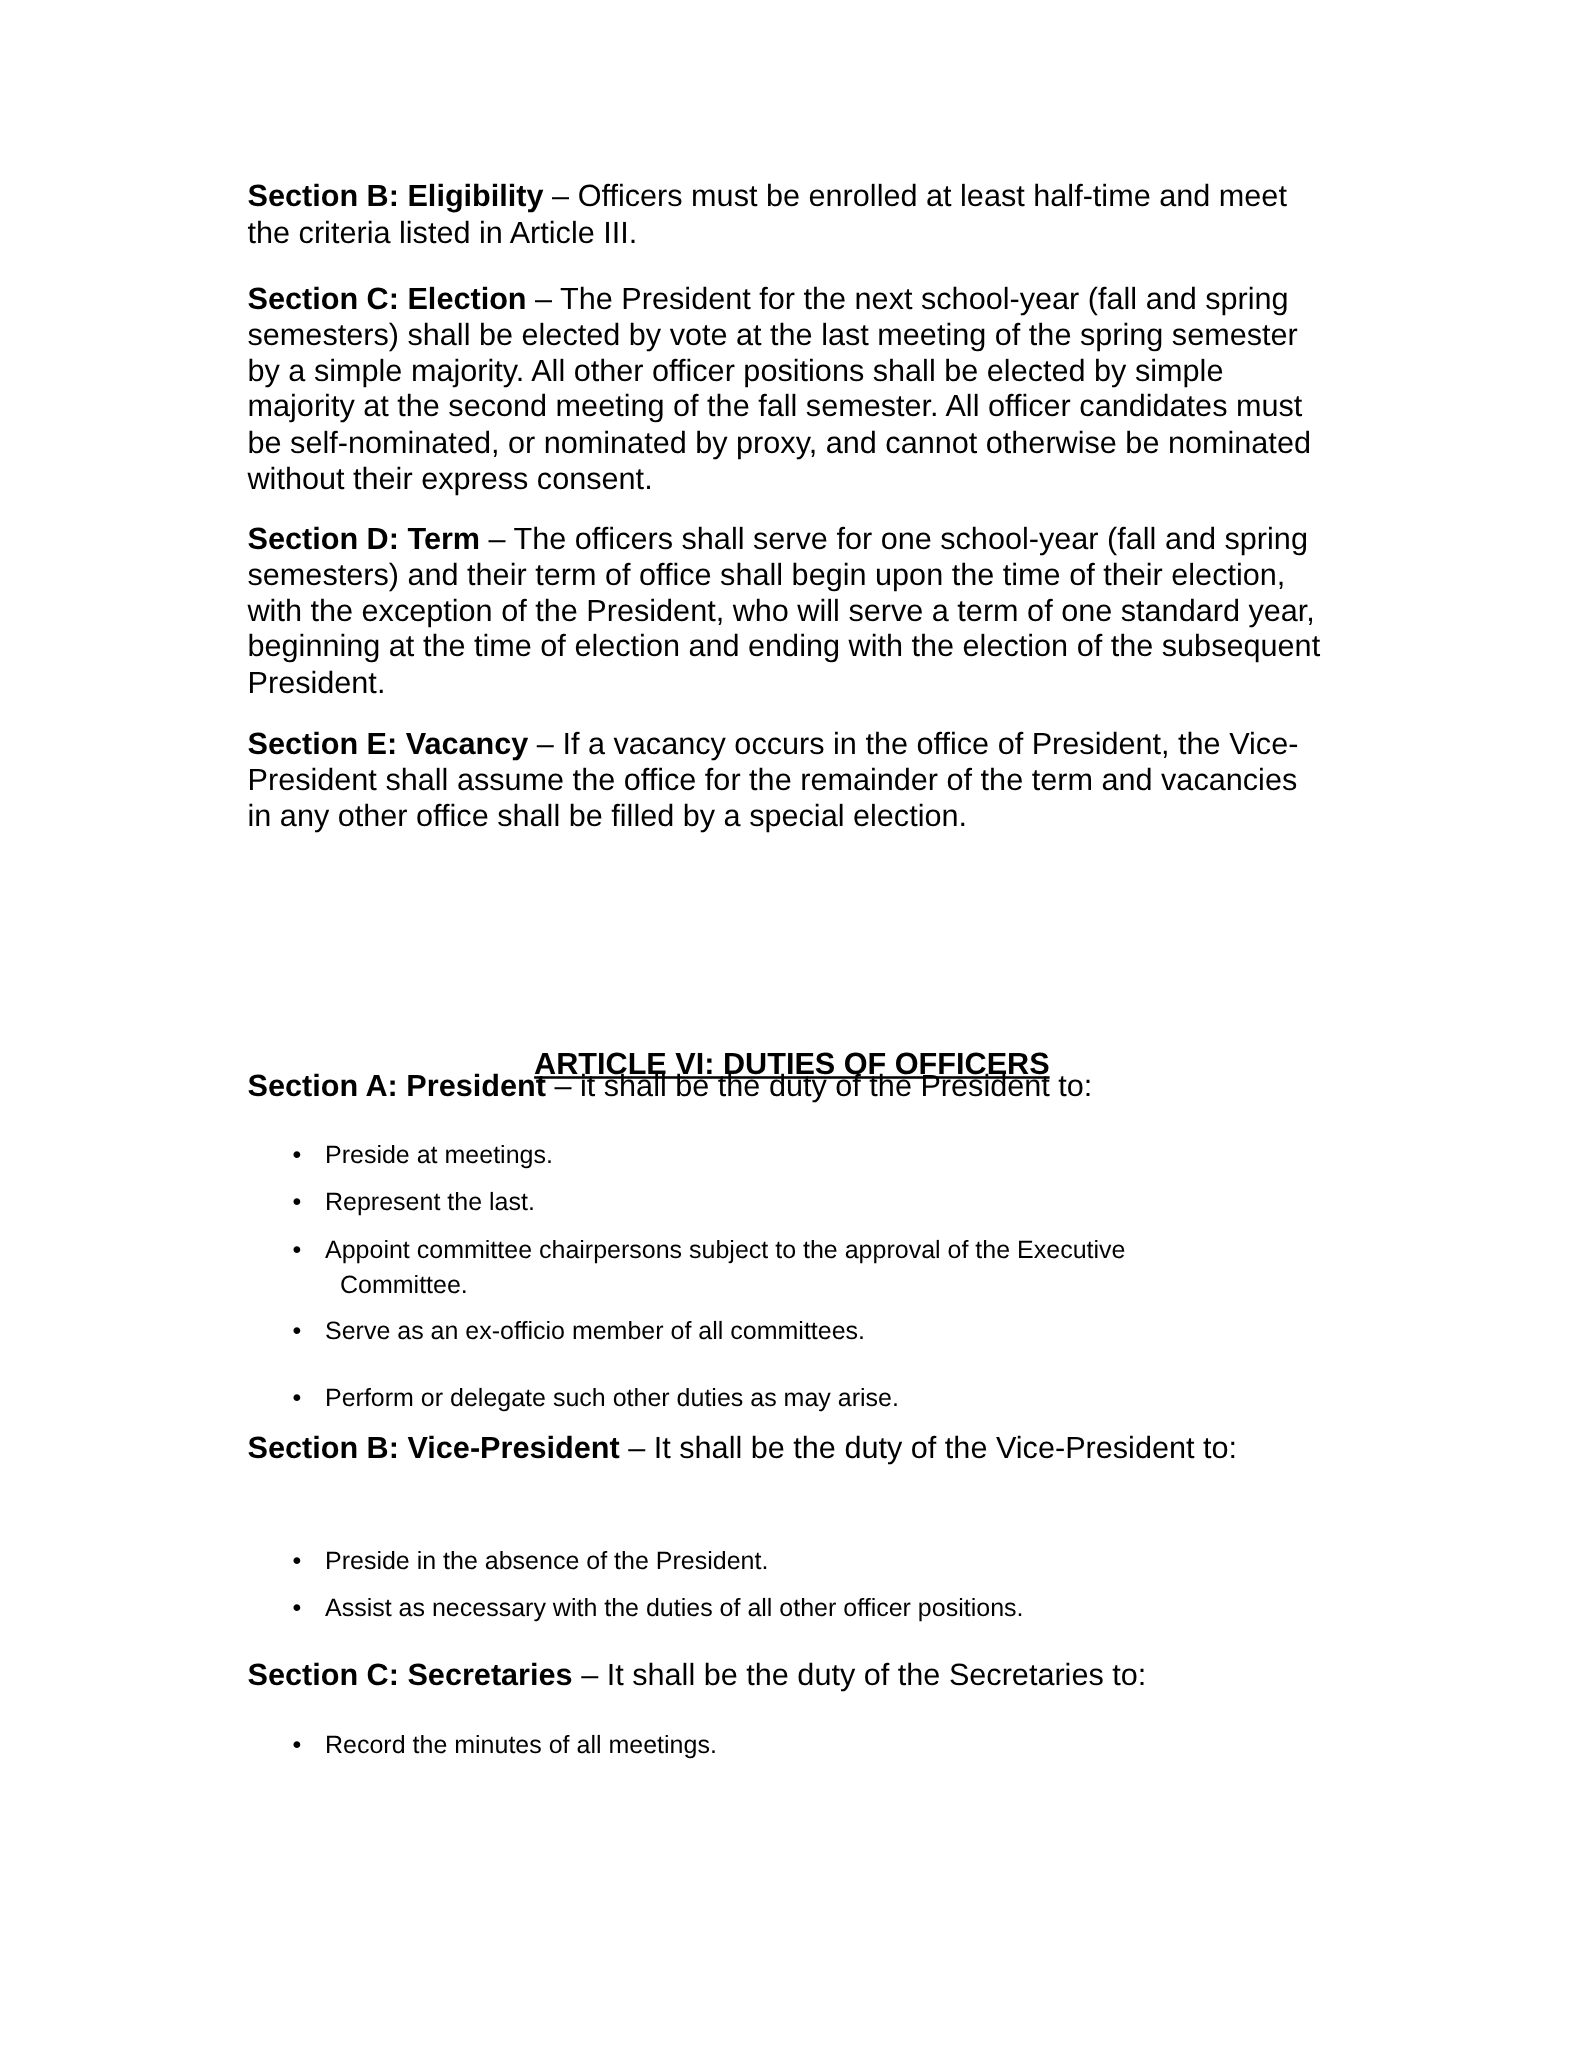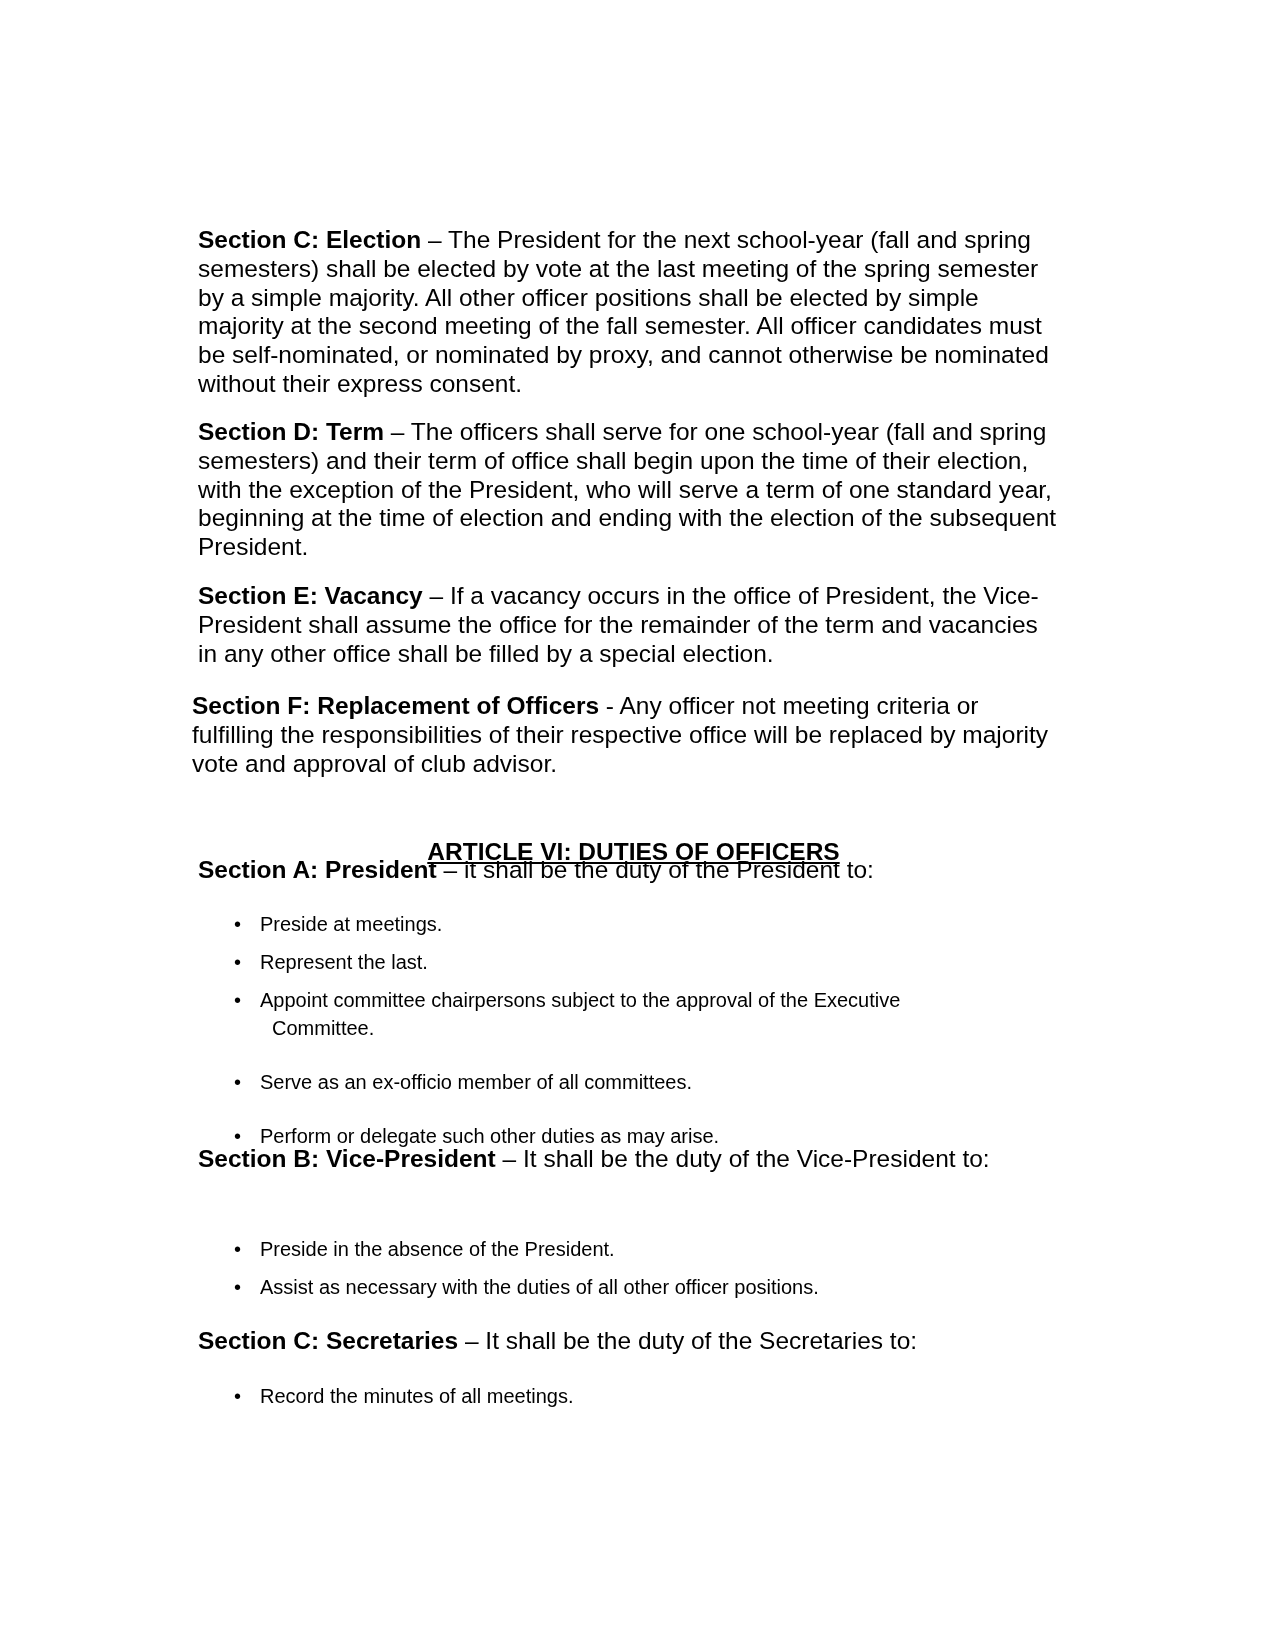--- a/index.html
+++ b/index.html
@@ -15,37 +15,37 @@
   ul.bullets { position: absolute; left: 230px; width: 830px; margin: 0; padding: 0; list-style: none; }
   ul.bullets li { position: relative; padding-left: 30px; font-size: 20px; line-height: 28.8px; }
   ul.bullets li::before { content: "\2022"; position: absolute; left: 4px; top: 0; }
   ul.bullets li .cont { display: block; padding-left: 12px; }
 </style>
 </head>
 <body>
 
 <div class="page">
 
+  <p class="para" style="top:144px"><b>Section B: Eligibility</b><span> – </span><span>Officers must be enrolled at least half-time and meet the criteria listed in Article III.</span></p>
 
   <p class="para" style="top:226px"><b>Section C: Election</b><span> – </span><span>The President for the next school-year (fall and spring semesters) shall be elected by vote at the last meeting of the spring semester by a simple majority. All other officer positions shall be elected by simple majority at the second meeting of the fall semester. All officer candidates must be self-nominated, or nominated by proxy, and cannot otherwise be nominated without their express consent.</span></p>
 
   <p class="para" style="top:418px"><b>Section D: Term</b><span> – </span><span>The officers shall serve for one school-year (fall and spring semesters) and their term of office shall begin upon the time of their election, with the exception of the President, who will serve a term of one standard year, beginning at the time of election and ending with the election of the subsequent President.</span></p>
 
   <p class="para" style="top:582px"><b>Section E: Vacancy</b><span> – </span><span>If a vacancy occurs in the office of President, the Vice-President shall assume the office for the remainder of the term and vacancies in any other office shall be filled by a special election.</span></p>
 
-  <p class="para f" style="top:692px"><b>Section F: Replacement of Officers</b><span> - </span><span>Any officer not meeting criteria or fulfilling the responsibilities of their respective office will be replaced by majority vote and approval of club advisor.</span></p>
 
   <h2 class="heading"><span>ARTICLE VI:  DUTIES OF OFFICERS</span></h2>
 
   <p class="para" style="top:856px"><b>Section A: President</b><span> – </span><span>it shall be the duty of the President to:</span></p>
 
   <ul class="bullets" style="top:910px">
     <li style="margin-bottom:9px"><span>Preside at meetings.</span></li>
     <li style="margin-bottom:9px"><span>Represent the last.</span></li>
-    <li style="margin-bottom:25px"><span>Appoint committee chairpersons subject to the approval of the Executive</span><span class="cont">Committee.</span></li>
+    <li style="margin-bottom:8px"><span>Appoint committee chairpersons subject to the approval of the Executive</span><span class="cont">Committee.</span></li>
     <li style="margin-bottom:25px"><span>Serve as an ex-officio member of all committees.</span></li>
     <li><span>Perform or delegate such other duties as may arise.</span></li>
   </ul>
 
   <p class="para" style="top:1145px"><b>Section B: Vice-President</b><span> – </span><span>It shall be the duty of the Vice-President to:</span></p>
 
   <ul class="bullets" style="top:1235px">
     <li style="margin-bottom:9px"><span>Preside in the absence of the President.</span></li>
     <li><span>Assist as necessary with the duties of all other officer positions.</span></li>
   </ul>

